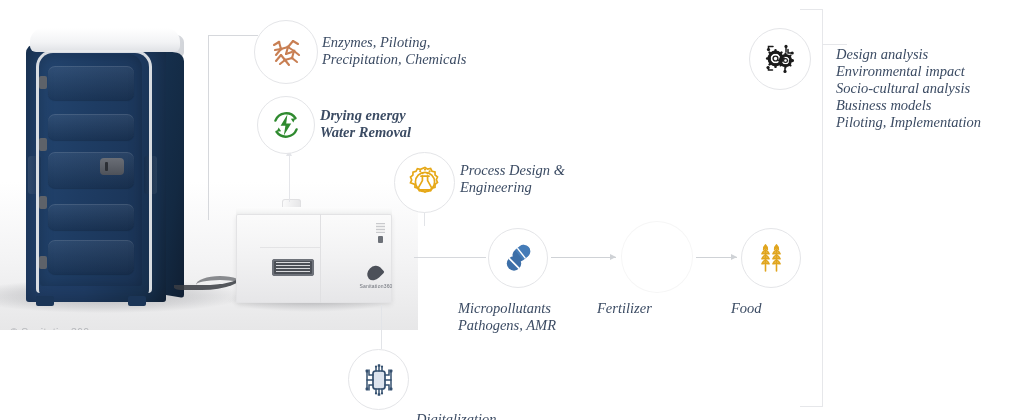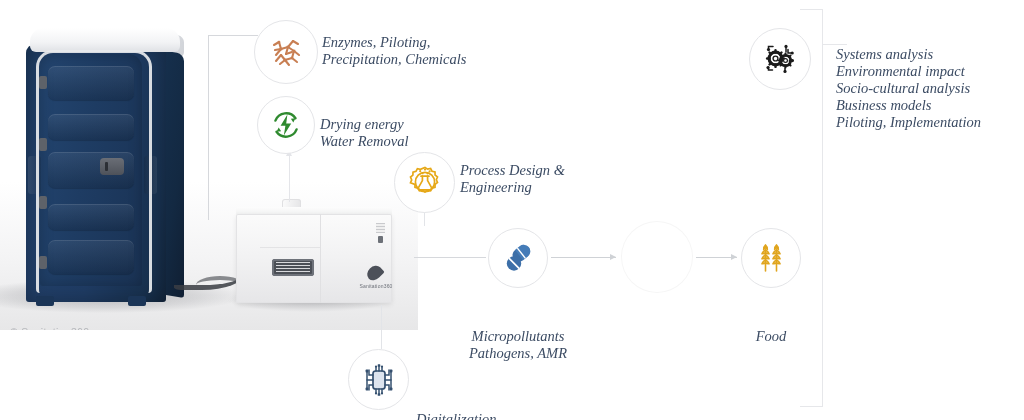--- a/index.html
+++ b/index.html
@@ -99,21 +99,21 @@
   
   .circle{position:absolute;border-radius:50%;background:#fff;border:1px solid #e4e5e8;
     display:flex;align-items:center;justify-content:center;box-sizing:border-box;}
   .circle svg{display:block;}
   .photo-circle{position:absolute;border-radius:50%;overflow:hidden;
     box-shadow:0 0 0 1px rgba(0,0,0,.04);}
 
   
   .lbl{position:absolute;font-family:"Liberation Serif",serif;font-style:italic;
     color:#3b4b63;font-size:14.5px;line-height:17px;white-space:pre-line;}
-  .lbl-c{text-align:center;margin-top:28px;}
+  .lbl-c{text-align:left;}
 
   
   .bracket{position:absolute;left:822px;top:9px;width:1px;height:398px;background:#e6e7ea;}
   .bracket-top{position:absolute;left:800px;top:9px;width:23px;height:1px;background:#e6e7ea;}
   .bracket-bot{position:absolute;left:800px;top:406px;width:23px;height:1px;background:#e6e7ea;}
   .bracket-tick{position:absolute;left:823px;top:44px;width:24px;height:1px;background:#e6e7ea;}
 </style>
 </head>
 <body>
 
@@ -226,21 +226,21 @@
     <svg width="34" height="34" viewBox="0 0 34 34">
       <g fill="none" stroke="#2f8a2f" stroke-width="2.4" stroke-linecap="round">
         <path d="M26.5 10.2 A11.5 11.5 0 0 0 6.4 12.6"></path>
         <path d="M7.5 23.8 A11.5 11.5 0 0 0 27.6 21.4"></path>
       </g>
       <path d="M26.5 10.2 l-4.6 .6 l2.4 3.8 z" fill="#2f8a2f"></path>
       <path d="M7.5 23.8 l4.6 -.6 l-2.4 -3.8 z" fill="#2f8a2f"></path>
       <path d="M18.4 6.4 L11.6 17.8 L16.4 17.8 L14.8 27.6 L22.2 15.6 L17.2 15.6 Z" fill="#2f8a2f"></path>
     </svg>
   </div>
-  <div class="lbl" style="left:320px;top:116px;">Drying energy
+  <div class="lbl" style="left:320px;top:107px;font-weight:bold;">Drying energy
 Water Removal</div>
 
   <div class="circle" style="left:394px;top:152px;width:61px;height:61px;">
     <svg width="38" height="38" viewBox="0 0 38 38">
       <g fill="none" stroke="#e6a817" stroke-width="1.7">
         <path d="M19 3.5 l2.6 1.6 3-.6 1.4 2.7 3 .8 .1 3 2.4 1.9-1.2 2.8 1.2 2.8-2.4 1.9-.1 3-3 .8-1.4 2.7-3-.6-2.6 1.6-2.6-1.6-3 .6-1.4-2.7-3-.8-.1-3L4.5 18.7l1.2-2.8-1.2-2.8 2.4-1.9 .1-3 3-.8 1.4-2.7 3 .6z"></path>
         <circle cx="19" cy="18" r="9.6"></circle>
       </g>
       <g fill="none" stroke="#e6a817" stroke-width="1.7" stroke-linecap="round">
         <path d="M16.4 12.2 v4.4 L12.6 23.4 a1.6 1.6 0 0 0 1.4 2.4 h10 a1.6 1.6 0 0 0 1.4-2.4 l-3.8-6.8 v-4.4"></path>
@@ -314,20 +314,21 @@
         radial-gradient(circle at 80% 38%, #8e7a52 0 6px, rgba(0,0,0,0) 7px),
         radial-gradient(circle at 38% 48%, #6a5a3c 0 7px, rgba(0,0,0,0) 8px),
         radial-gradient(circle at 66% 62%, #c4ae84 0 6px, rgba(0,0,0,0) 7px),
         radial-gradient(circle at 20% 68%, #9a8560 0 6px, rgba(0,0,0,0) 7px),
         radial-gradient(circle at 48% 82%, #7d6b48 0 6px, rgba(0,0,0,0) 7px),
         radial-gradient(circle at 82% 76%, #a7916a 0 5px, rgba(0,0,0,0) 6px),
         radial-gradient(circle at 12% 44%, #5a4c33 0 5px, rgba(0,0,0,0) 6px),
         radial-gradient(circle at 44% 12%, #857košt 0 0, rgba(0,0,0,0) 0),
         linear-gradient(150deg,#a8916a 0%,#7f6d4b 40%,#5f5138 70%,#96805c 100%);">
   </div>
+  <div class="lbl lbl-c" style="left:597px;top:300px;width:120px;">Fertilizer</div>
 
   <div class="circle" style="left:741px;top:228px;width:60px;height:60px;">
     <svg width="34" height="34" viewBox="0 0 34 34">
       <g fill="none" stroke="#e0a51e" stroke-width="1.6" stroke-linecap="round">
         <path d="M11.5 30 V9"></path>
         <path d="M11.5 9 c-2.6 1.4 -3.4 3.6 -3.4 3.6 s2.2 .4 3.4 -1.2"></path>
         <path d="M11.5 9 c2.6 1.4 3.4 3.6 3.4 3.6 s-2.2 .4 -3.4 -1.2"></path>
         <path d="M11.5 14 c-2.6 1.4 -3.4 3.6 -3.4 3.6 s2.2 .4 3.4 -1.2"></path>
         <path d="M11.5 14 c2.6 1.4 3.4 3.6 3.4 3.6 s-2.2 .4 -3.4 -1.2"></path>
         <path d="M11.5 19 c-2.6 1.4 -3.4 3.6 -3.4 3.6 s2.2 .4 3.4 -1.2"></path>
@@ -393,19 +394,19 @@
             <path d="M7 0 H4.8"></path>
           <path d="M-5 -5 L-3.5 -3.5"></path>
             <path d="M5 5 L3.5 3.5"></path>
           <path d="M-5 5 L-3.5 3.5"></path>
             <path d="M5 -5 L3.5 -3.5"></path>
         </g>
         <circle r="1.9" fill="#ffffff" stroke="#1b1b1b" stroke-width="1.2"></circle>
       </g>
     </svg>
   </div>
-  <div class="lbl" style="left:836px;top:46px;">Systems analysis
+  <div class="lbl" style="left:836px;top:46px;">Design analysis
 Environmental impact
 Socio-cultural analysis
 Business models
 Piloting, Implementation</div>
 
 </div>
 
 </body></html>

